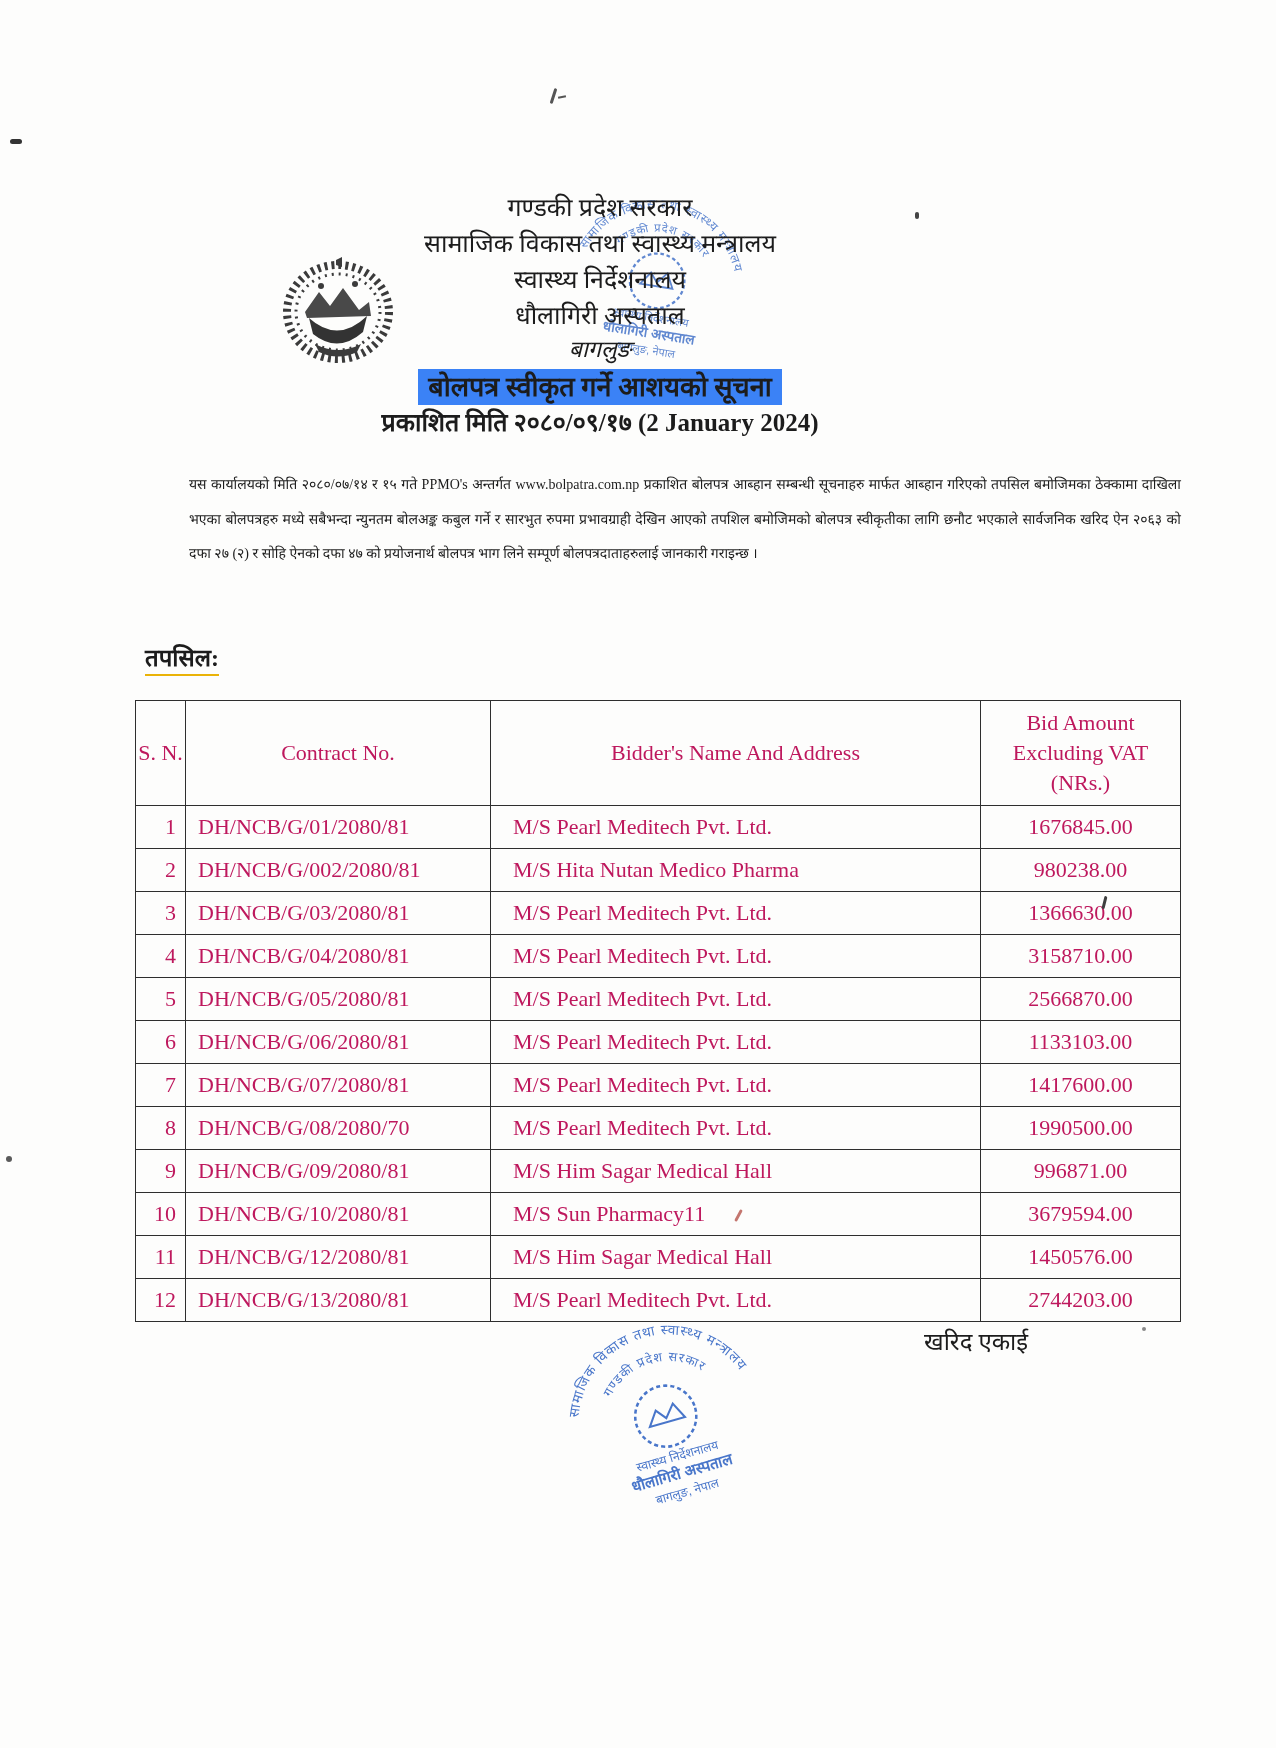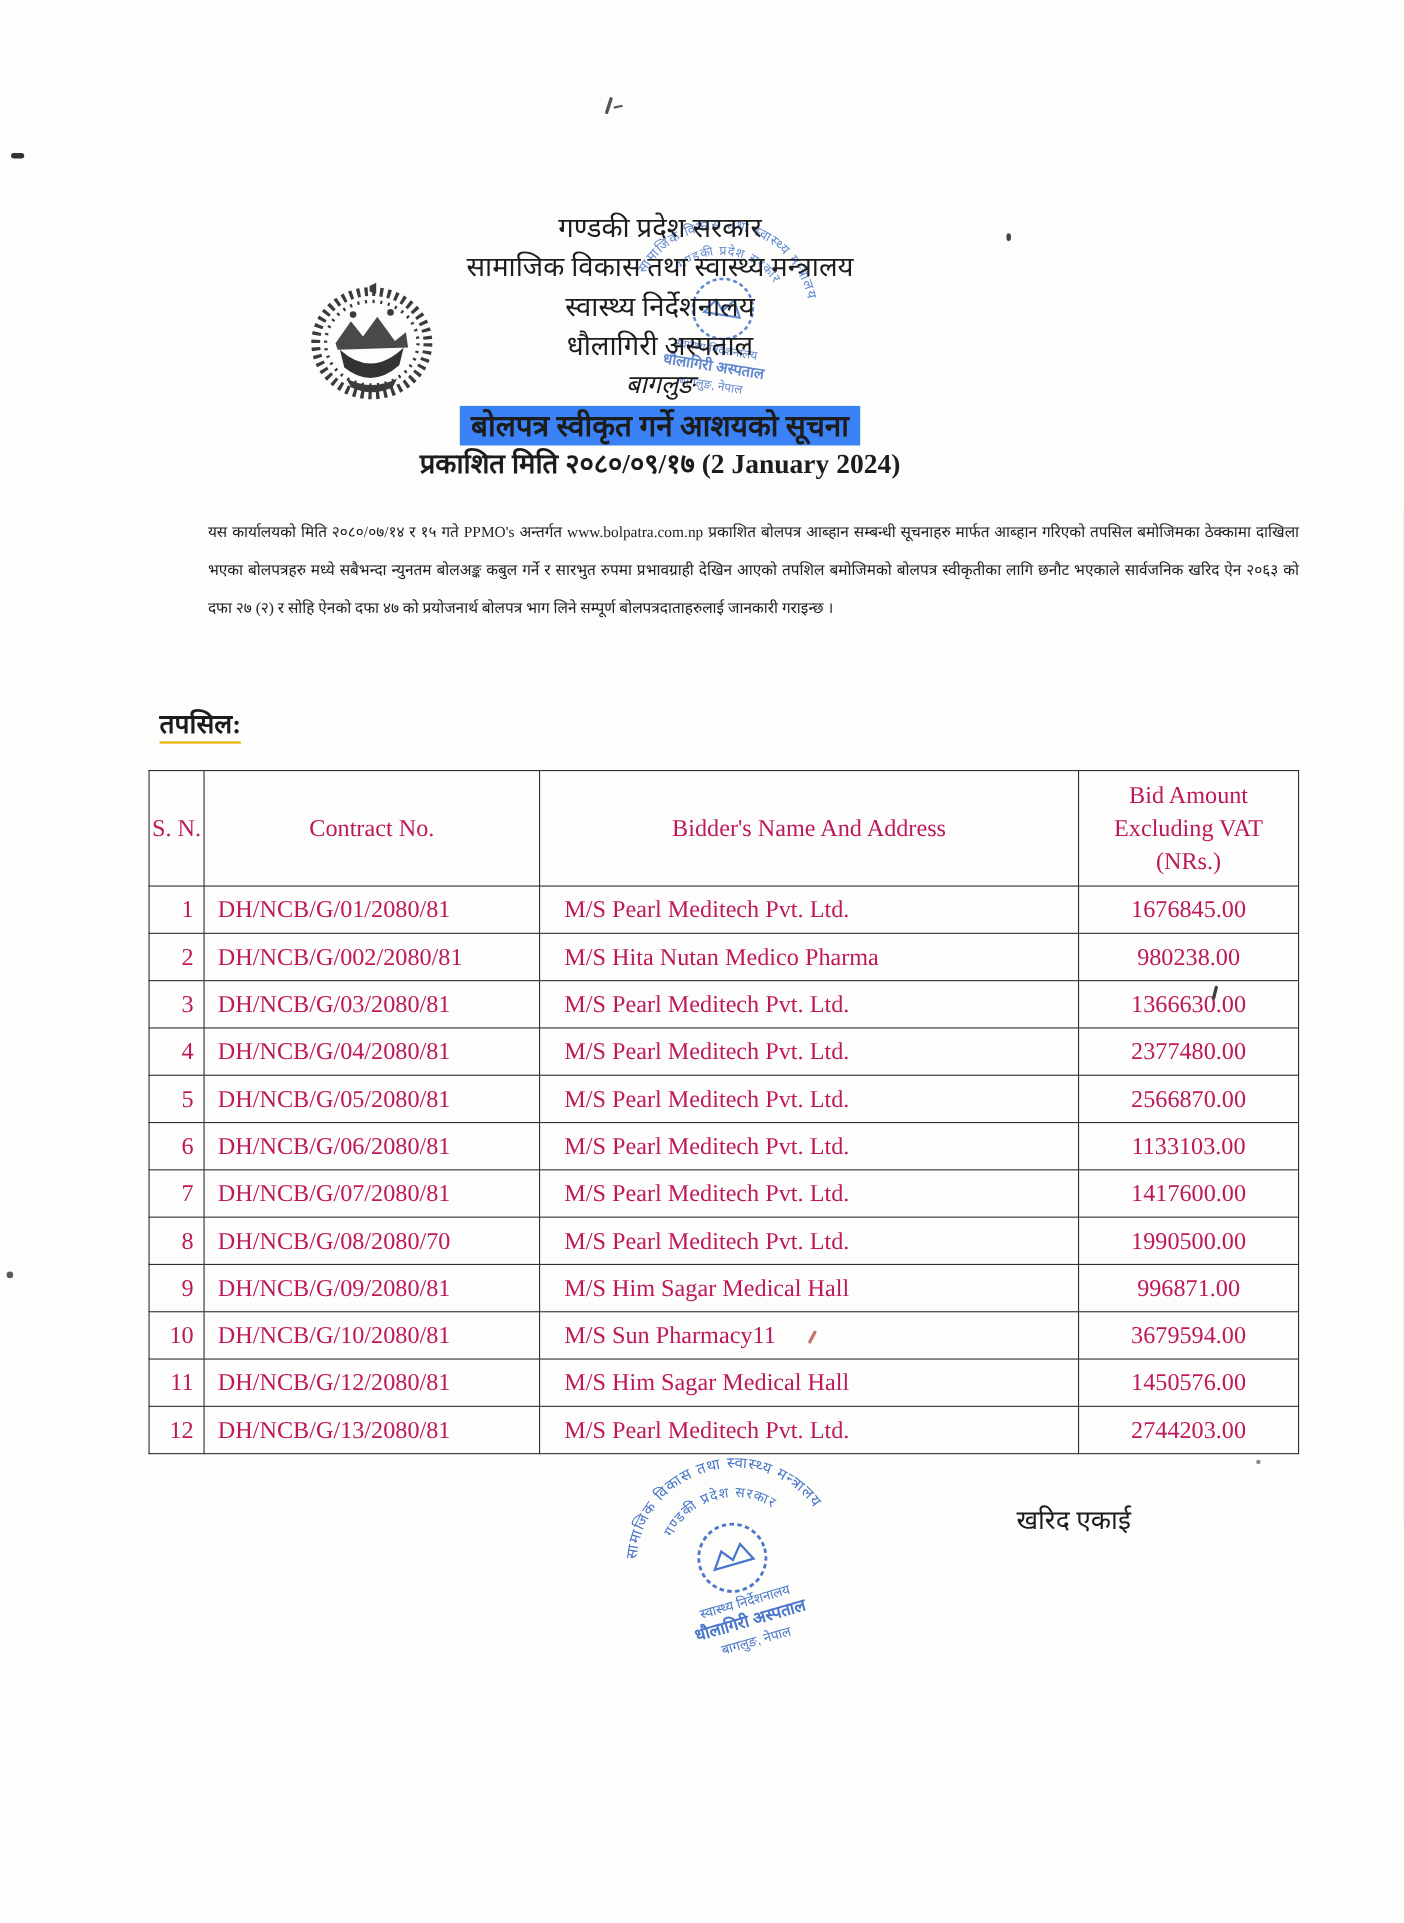--- a/index.html
+++ b/index.html
@@ -46,21 +46,21 @@
   table.bids thead th{height:102px; text-align:center; vertical-align:middle; line-height:30px;}
   table.bids tbody td{height:40px; vertical-align:middle;}
   .col-sn{width:50px;} .col-contract{width:305px;} .col-bidder{width:490px;} .col-amount{width:200px;}
   td.c-sn{text-align:right; padding-right:9px;}
   td.c-contract{padding-left:12px;}
   td.c-bidder{padding-left:22px;}
   td.c-amount{text-align:center; font-size:21px;}
   th.h-amount div{width:168px; margin:0 auto;}
 
   
-  .sig-label{left:924px; top:1364px; font-size:24px; z-index:3; white-space:nowrap;}
+  .sig-label{left:924px; top:1324px; font-size:24px; z-index:3; white-space:nowrap;}
 
   
   .stamp{position:absolute; z-index:1;}
   .stamp text{fill:#3a6bc6; font-family:"Liberation Sans","DejaVu Sans",sans-serif;}
   .stamp .ring{stroke:#3a6bc6; fill:none;}
   .stamp-top{left:556px; top:188px; width:200px; height:200px; opacity:.8; transform:rotate(9deg);}
   .stamp-bottom{left:556px; top:1312px; width:224px; height:224px; opacity:.92; transform:rotate(-16deg); z-index:2;}
   .emblem{left:281px; top:256px; width:114px; height:110px; z-index:2; opacity:.92;}
 
   
@@ -156,21 +156,21 @@
         <tr>
           <td class="c-sn">3</td>
           <td class="c-contract">DH/NCB/G/03/2080/81</td>
           <td class="c-bidder">M/S Pearl Meditech Pvt. Ltd.</td>
           <td class="c-amount">1366630.00</td>
         </tr>
         <tr>
           <td class="c-sn">4</td>
           <td class="c-contract">DH/NCB/G/04/2080/81</td>
           <td class="c-bidder">M/S Pearl Meditech Pvt. Ltd.</td>
-          <td class="c-amount">2377480.00</td>
+          <td class="c-amount">3158710.00</td>
         </tr>
         <tr>
           <td class="c-sn">5</td>
           <td class="c-contract">DH/NCB/G/05/2080/81</td>
           <td class="c-bidder">M/S Pearl Meditech Pvt. Ltd.</td>
           <td class="c-amount">2566870.00</td>
         </tr>
         <tr>
           <td class="c-sn">6</td>
           <td class="c-contract">DH/NCB/G/06/2080/81</td>

